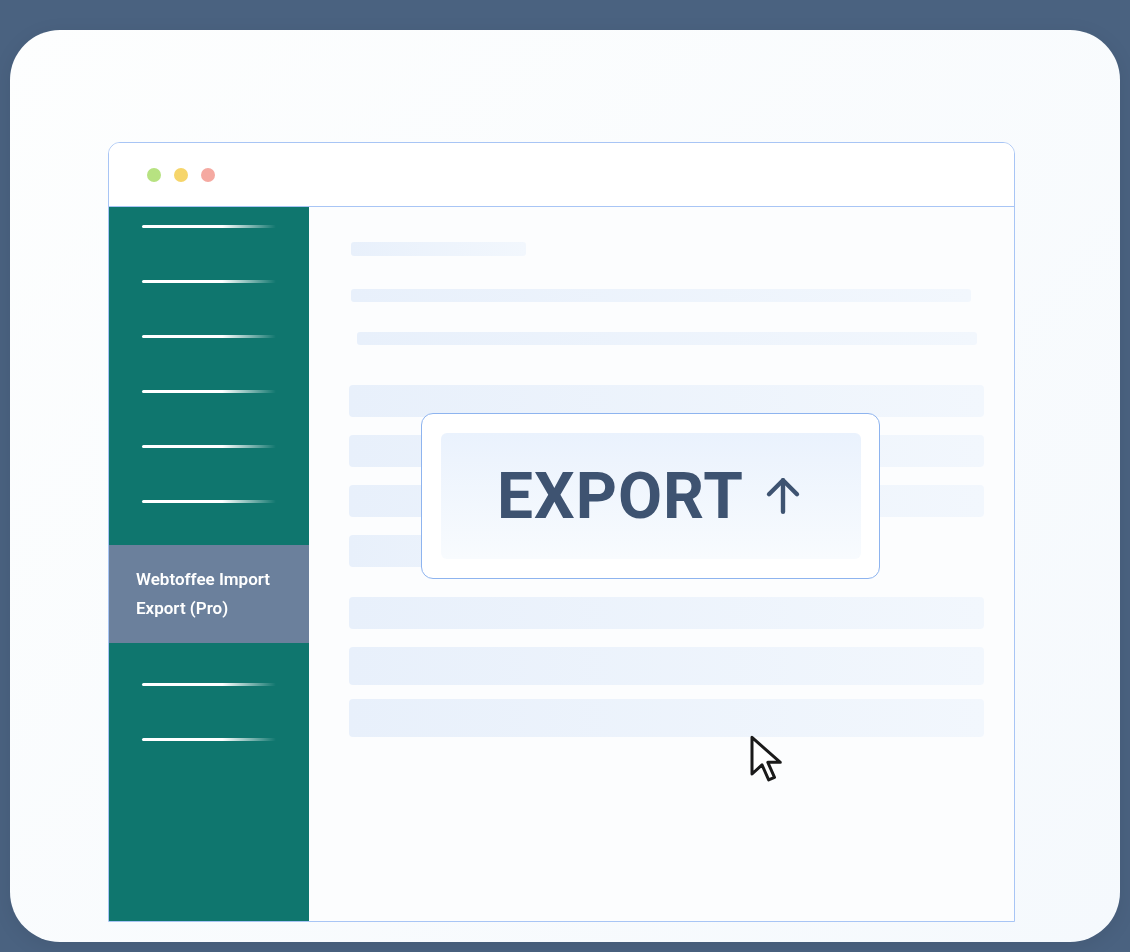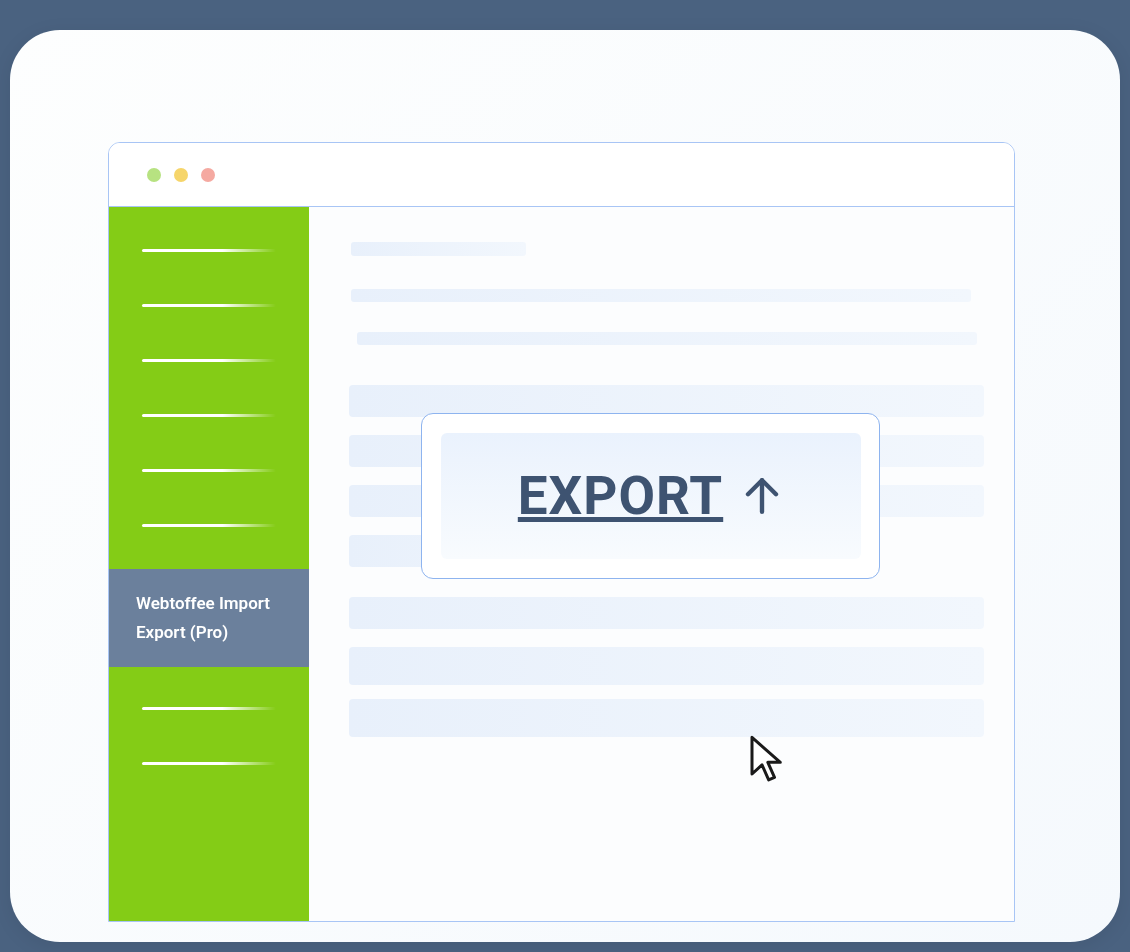--- a/index.html
+++ b/index.html
@@ -57,23 +57,23 @@
     .tl-yellow { background: #f6d56a; }
     .tl-red { background: #f5a9a1; }
     
     .window-body {
       display: flex;
       height: calc(100% - 64px);
     }
     
     .sidebar {
       width: 209px;
-      background: #84cc16;
+      background: #0f766e;
       height: 100%;
-      padding-top: 42px;
+      padding-top: 18px;
       position: relative;
     }
     
     .sidebar-placeholder {
       height: 3px;
       background: linear-gradient(90deg, #ffffff 0%, #ffffff 60%, rgba(255,255,255,0) 100%);
       margin: 0 33px 52px 33px;
       border-radius: 2px;
     }
     
@@ -164,25 +164,24 @@
       background: linear-gradient(180deg, #eaf2fd 0%, #f8fbfe 100%);
       border-radius: 6px;
       display: flex;
       align-items: center;
       justify-content: center;
       gap: 18px;
       cursor: pointer;
     }
     
     .export-text {
-      font-size: 53px;
+      font-size: 64px;
       font-weight: 700;
       color: #3e5371;
       letter-spacing: 1px;
-      text-decoration: underline;
     }
     
     .export-arrow {
       width: 42px;
       height: 42px;
     }
     
     .cursor-icon {
       position: absolute;
       top: 526px;

